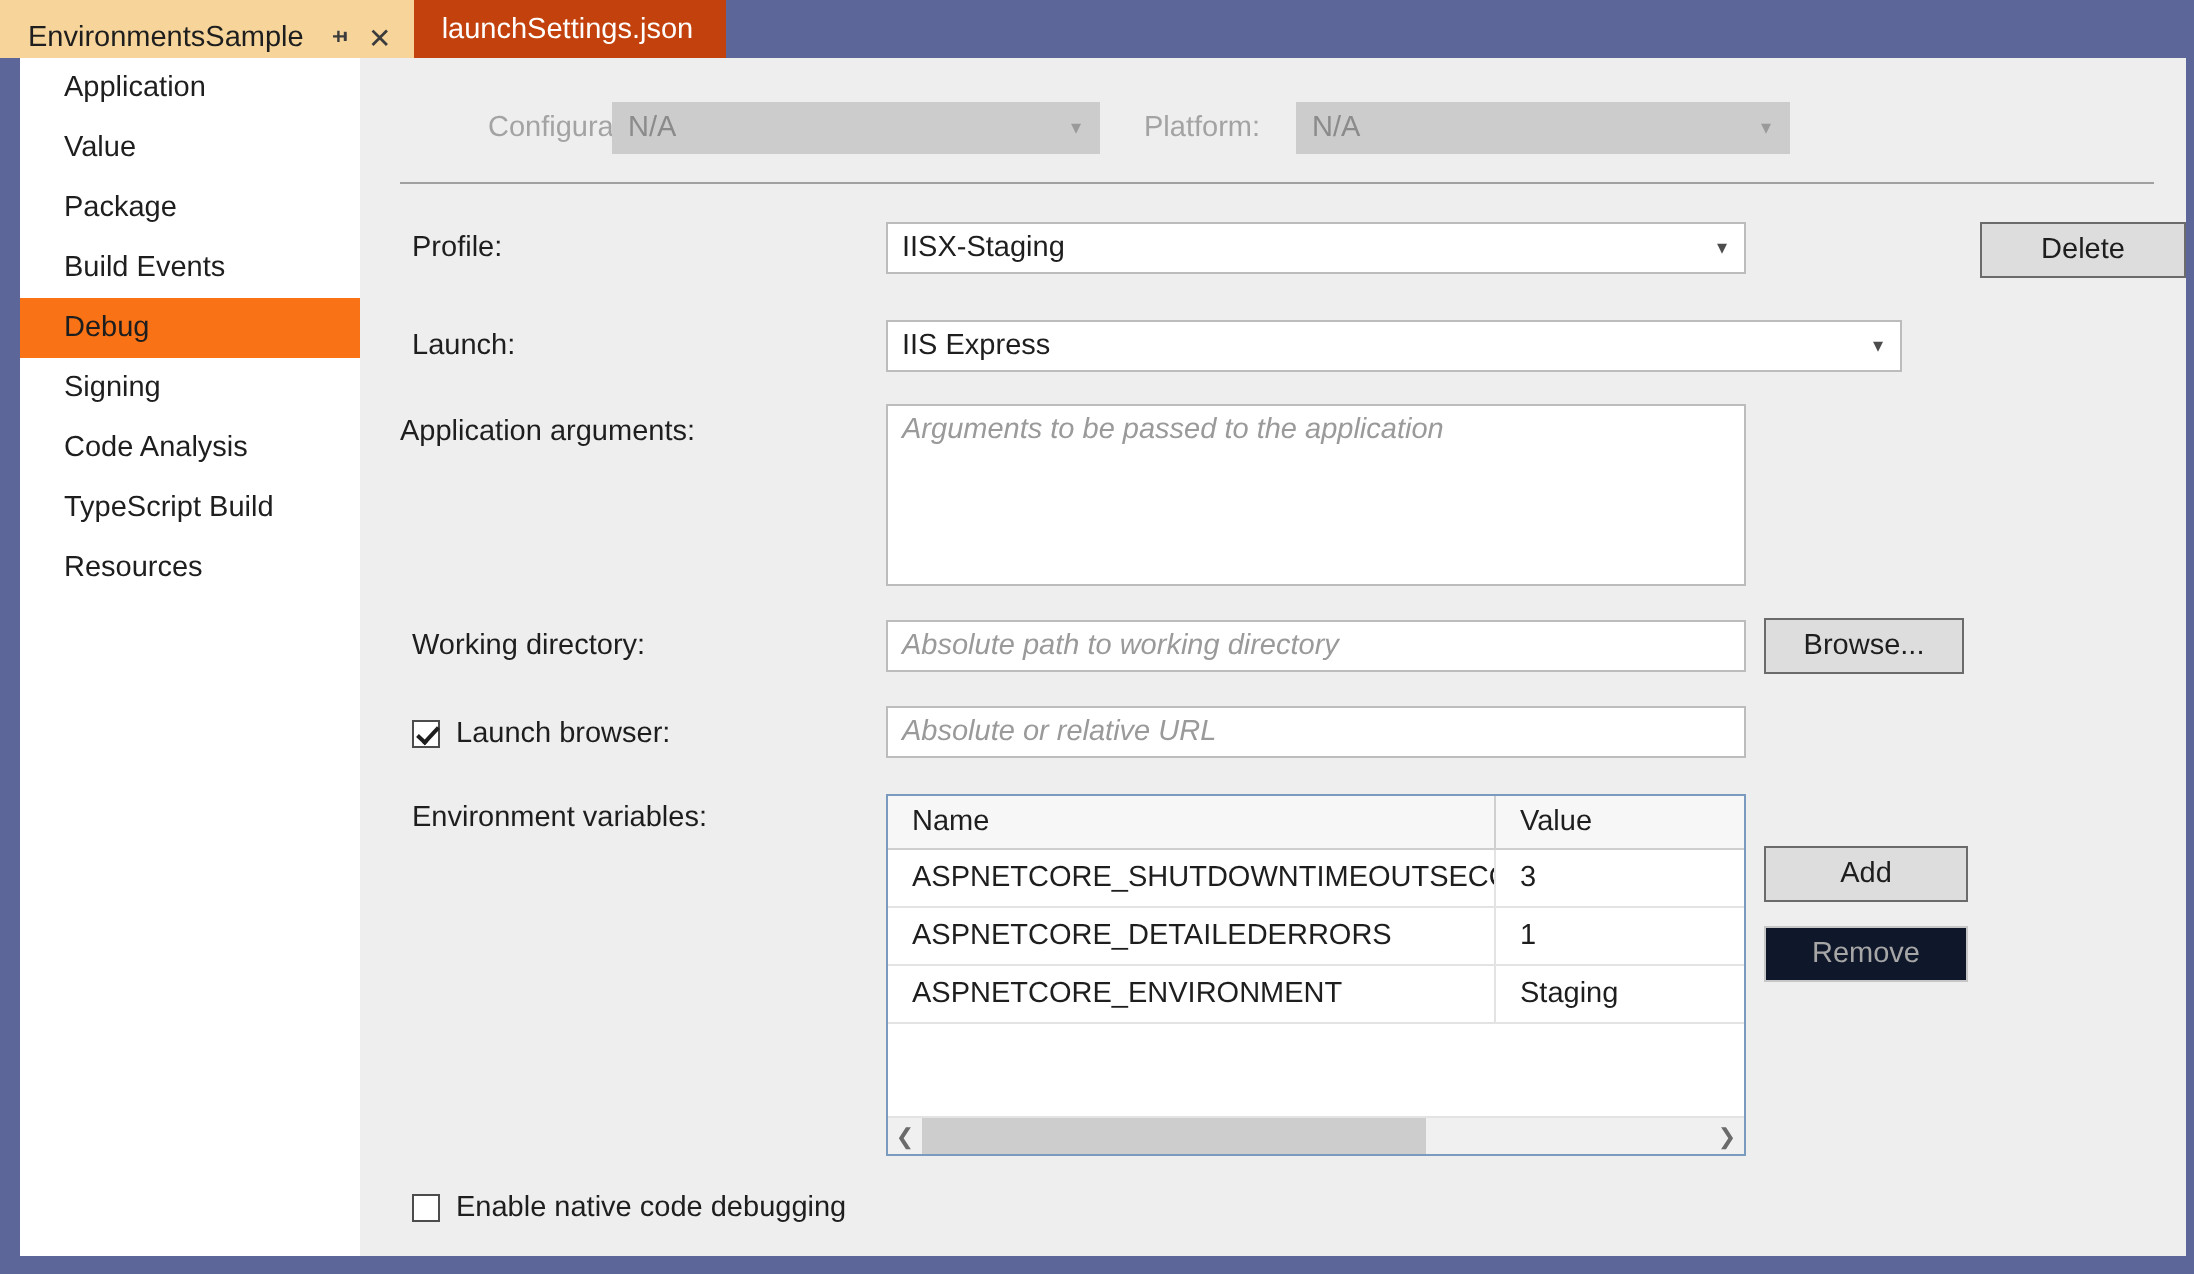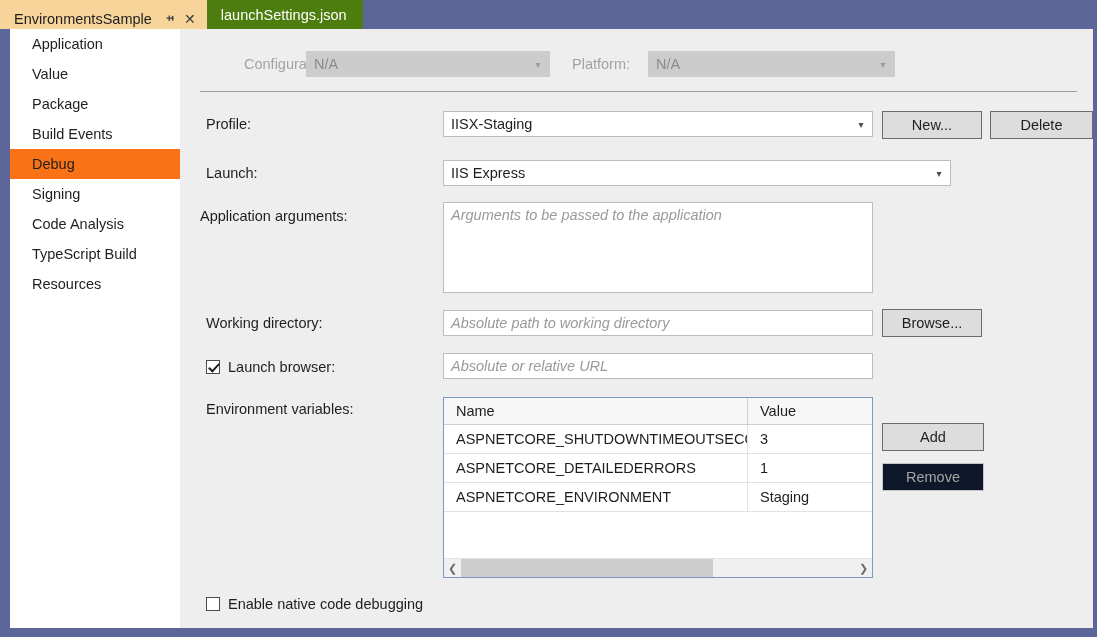--- a/index.html
+++ b/index.html
@@ -27,21 +27,21 @@
     display: flex; align-items: center;
     padding: 8px 9px 0 14px;
     font-size: 14.5px;
     white-space: nowrap;
   }
   .tab.active {
     background: #f6d49a;
     color: #1e1e1e;
   }
   .tab.inactive {
-    background: #4d7c0f;
+    background: #c2410c;
     color: #ffffff;
     padding: 0 16px 0 14px;
   }
   .tab-title { margin-right: 10px; }
   .tab-icon {
     width: 16px; height: 16px;
     display: inline-flex; align-items: center; justify-content: center;
     color: #3c3c3c;
     font-size: 13px;
     line-height: 1;
@@ -316,21 +316,20 @@
       <span class="arrow">▾</span>
     </div>
 
     <div class="hr"></div>
 
     <div class="lbl" style="left:26px; top:87px;">Profile:</div>
     <div class="combo" style="left:263px; top:82px; width:430px;">
       <span class="val">IISX-Staging</span>
       <span class="arrow">▾</span>
     </div>
-    <div class="btn" style="left:702px; top:82px; width:100px;">New...</div>
     <div class="btn" style="left:810px; top:82px; width:103px;">Delete</div>
 
     <div class="lbl" style="left:26px; top:136px;">Launch:</div>
     <div class="combo" style="left:263px; top:131px; width:508px;">
       <span class="val">IIS Express</span>
       <span class="arrow">▾</span>
     </div>
 
     <div class="lbl" style="left:20px; top:179px;">Application arguments:</div>
     <div class="txt area" style="left:263px; top:173px; width:430px; height:91px;">Arguments to be passed to the application</div>

